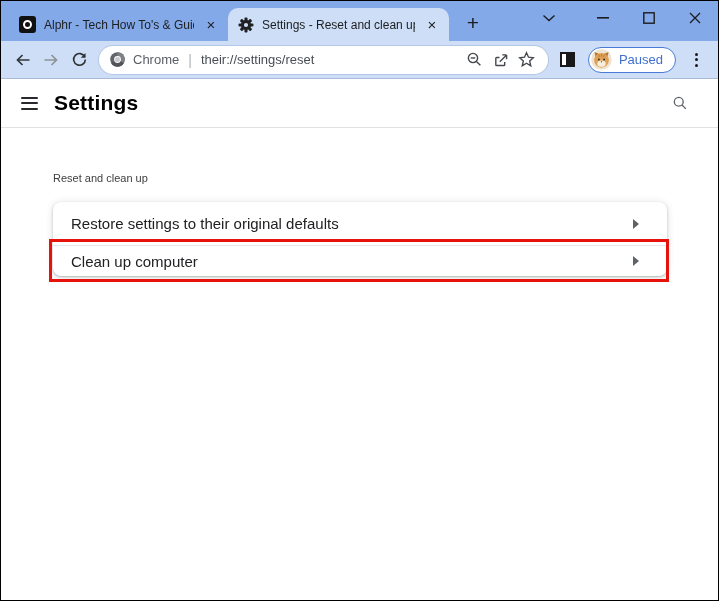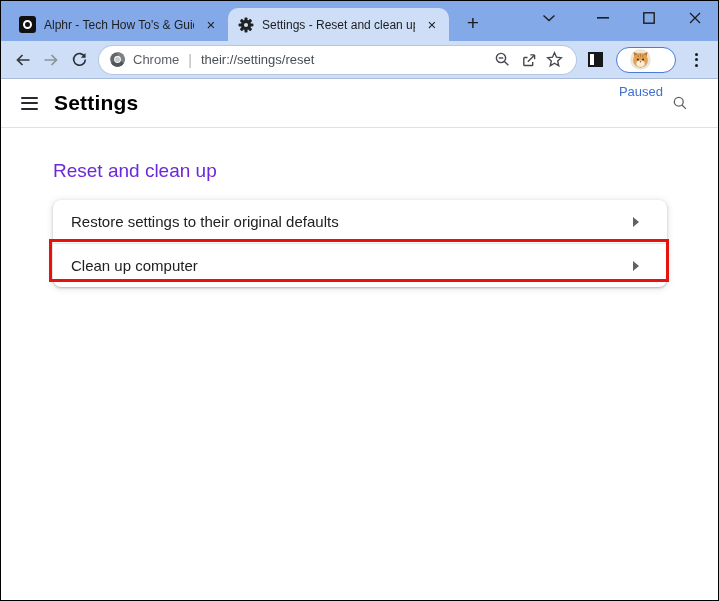--- a/index.html
+++ b/index.html
@@ -37,43 +37,43 @@
              box-shadow:0 0 0 1px rgba(160,180,215,.55); }
   .site-label { font-size:13px; color:#5a5e63; margin:0 0 0 7px; }
   .url-sep { color:#adb2b9; font-size:14px; margin:0 9px; }
   .url-text { font-size:13px; color:#494e54; white-space:nowrap; overflow:hidden; flex:1; }
   .box-icon { width:26px; height:26px; display:flex; align-items:center; justify-content:center;
               border-radius:50%; flex:0 0 auto; }
   .side-panel-btn { width:28px; height:28px; display:flex; align-items:center; justify-content:center; }
   .side-panel-glyph { width:15px; height:15px; border:2px solid #17181a;
                       background:linear-gradient(to right, #fff 40%, #17181a 40%); }
   .profile-chip { height:26px; margin:0 6px; border:1.5px solid #4a7bd9; background:#fff;
-                  border-radius:14px; display:flex; align-items:center; gap:14px;
-                  padding:1px 12px 1px 2px; color:#3f6fd1; font-size:13px;flex-direction:column; }
+                  border-radius:14px; display:flex; align-items:center; gap:7px;
+                  padding:1px 12px 1px 2px; color:#3f6fd1; font-size:13px; }
   .avatar { width:21px; height:21px; border-radius:50%; overflow:hidden; flex:0 0 auto; }
   .kebab { display:flex; flex-direction:column; gap:2.5px; align-items:center; }
   .kebab i { width:3px; height:3px; border-radius:50%; background:#17181a; display:block; }
 
   
   .settings-header { height:49px; background:#fff; border-bottom:1px solid #dfe1e5;
                      display:flex; align-items:center; padding:0 24px 0 20px; }
   .hamburger { width:17px; height:13px; display:flex; flex-direction:column;
                justify-content:space-between; margin-right:16px; }
   .hamburger i { display:block; height:2px; background:#27292c; border-radius:1px; }
   .page-title { font-size:21px; font-weight:600; color:#000000; letter-spacing:.2px; }
   .header-search { margin-left:auto; width:28px; height:28px; display:flex;
                    align-items:center; justify-content:center; }
 
   
   .content { position:relative; padding:28px 52px 0 52px; background:#fff; }
-  .section-label { font-size:19px; color:#6d28d9; margin:4px 0 18px 0; }
+  .section-label { font-size:11px; color:#404040; margin:16px 0 18px 0; }
   .card { width:614px; background:#fff; border-radius:8px;
           box-shadow:0 1px 2px rgba(60,64,67,.30), 0 1px 6px 1px rgba(60,64,67,.15); }
   .card-row { height:43px; display:flex; align-items:center; padding:0 18px; cursor:pointer;justify-content:center; }
-  .card-row + .card-row { border-top:1px solid #e4e6e9; height:44px; }
+  .card-row + .card-row { border-top:1px solid #e4e6e9; height:31px; }
   .row-label { flex:1; font-size:15px; color:#202124; }
   .chev-right { width:0; height:0; border-top:5px solid transparent; border-bottom:5px solid transparent;
                 border-left:6px solid #5f6368; margin-right:10px; }
 
   .highlight-box { position:absolute; left:48px; top:238px; width:620px; height:43px;
                    border:3px solid #e8120c; pointer-events:none; }
 
   svg { display:block; }
 </style>
 </head>

